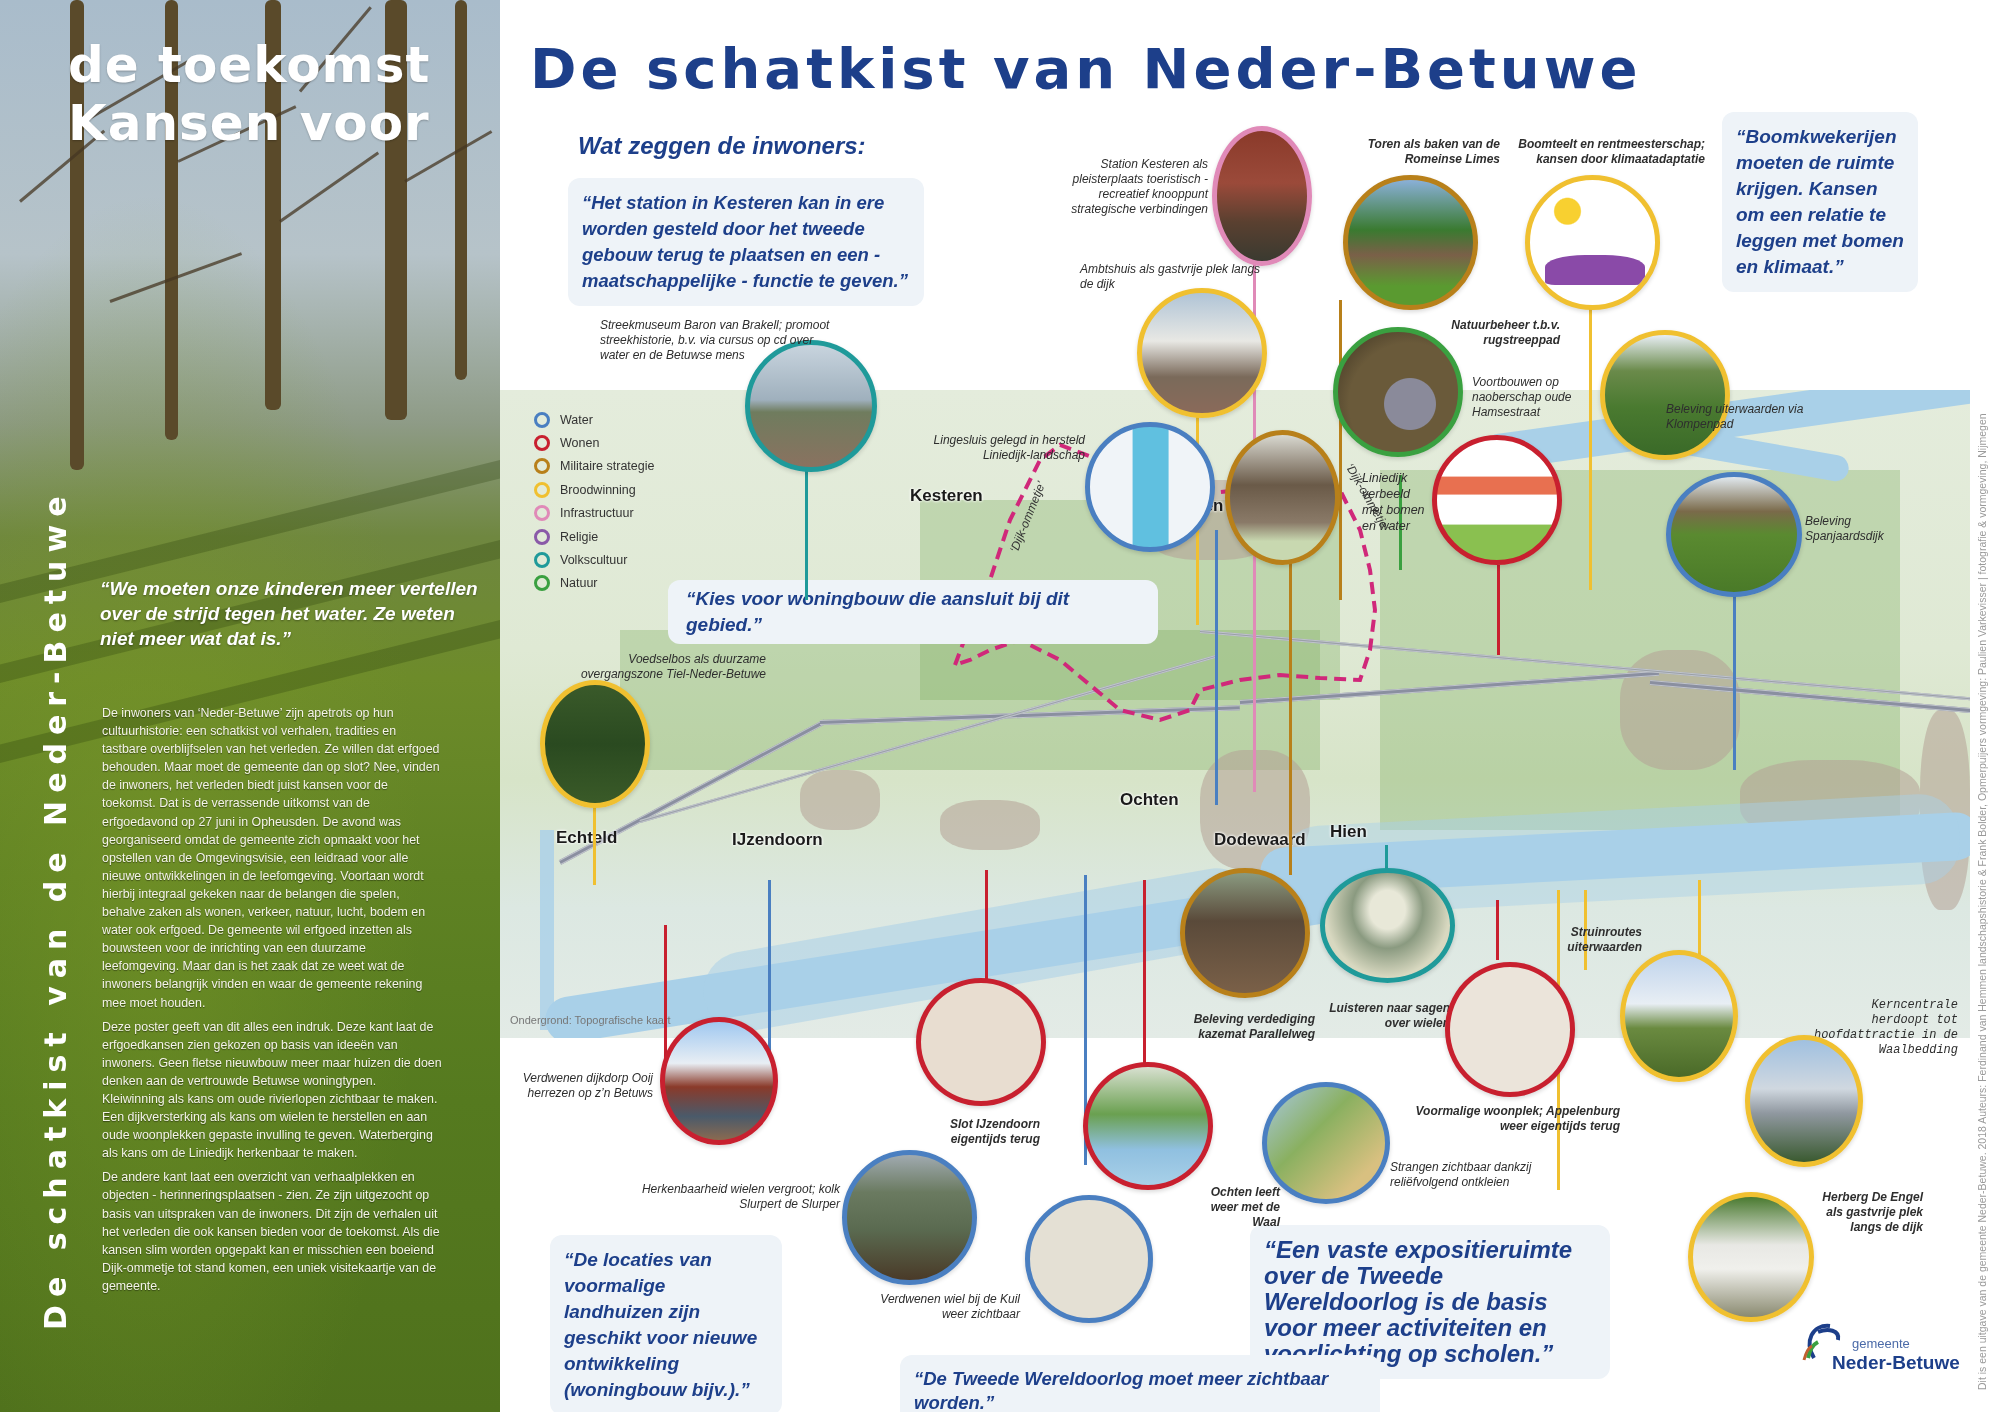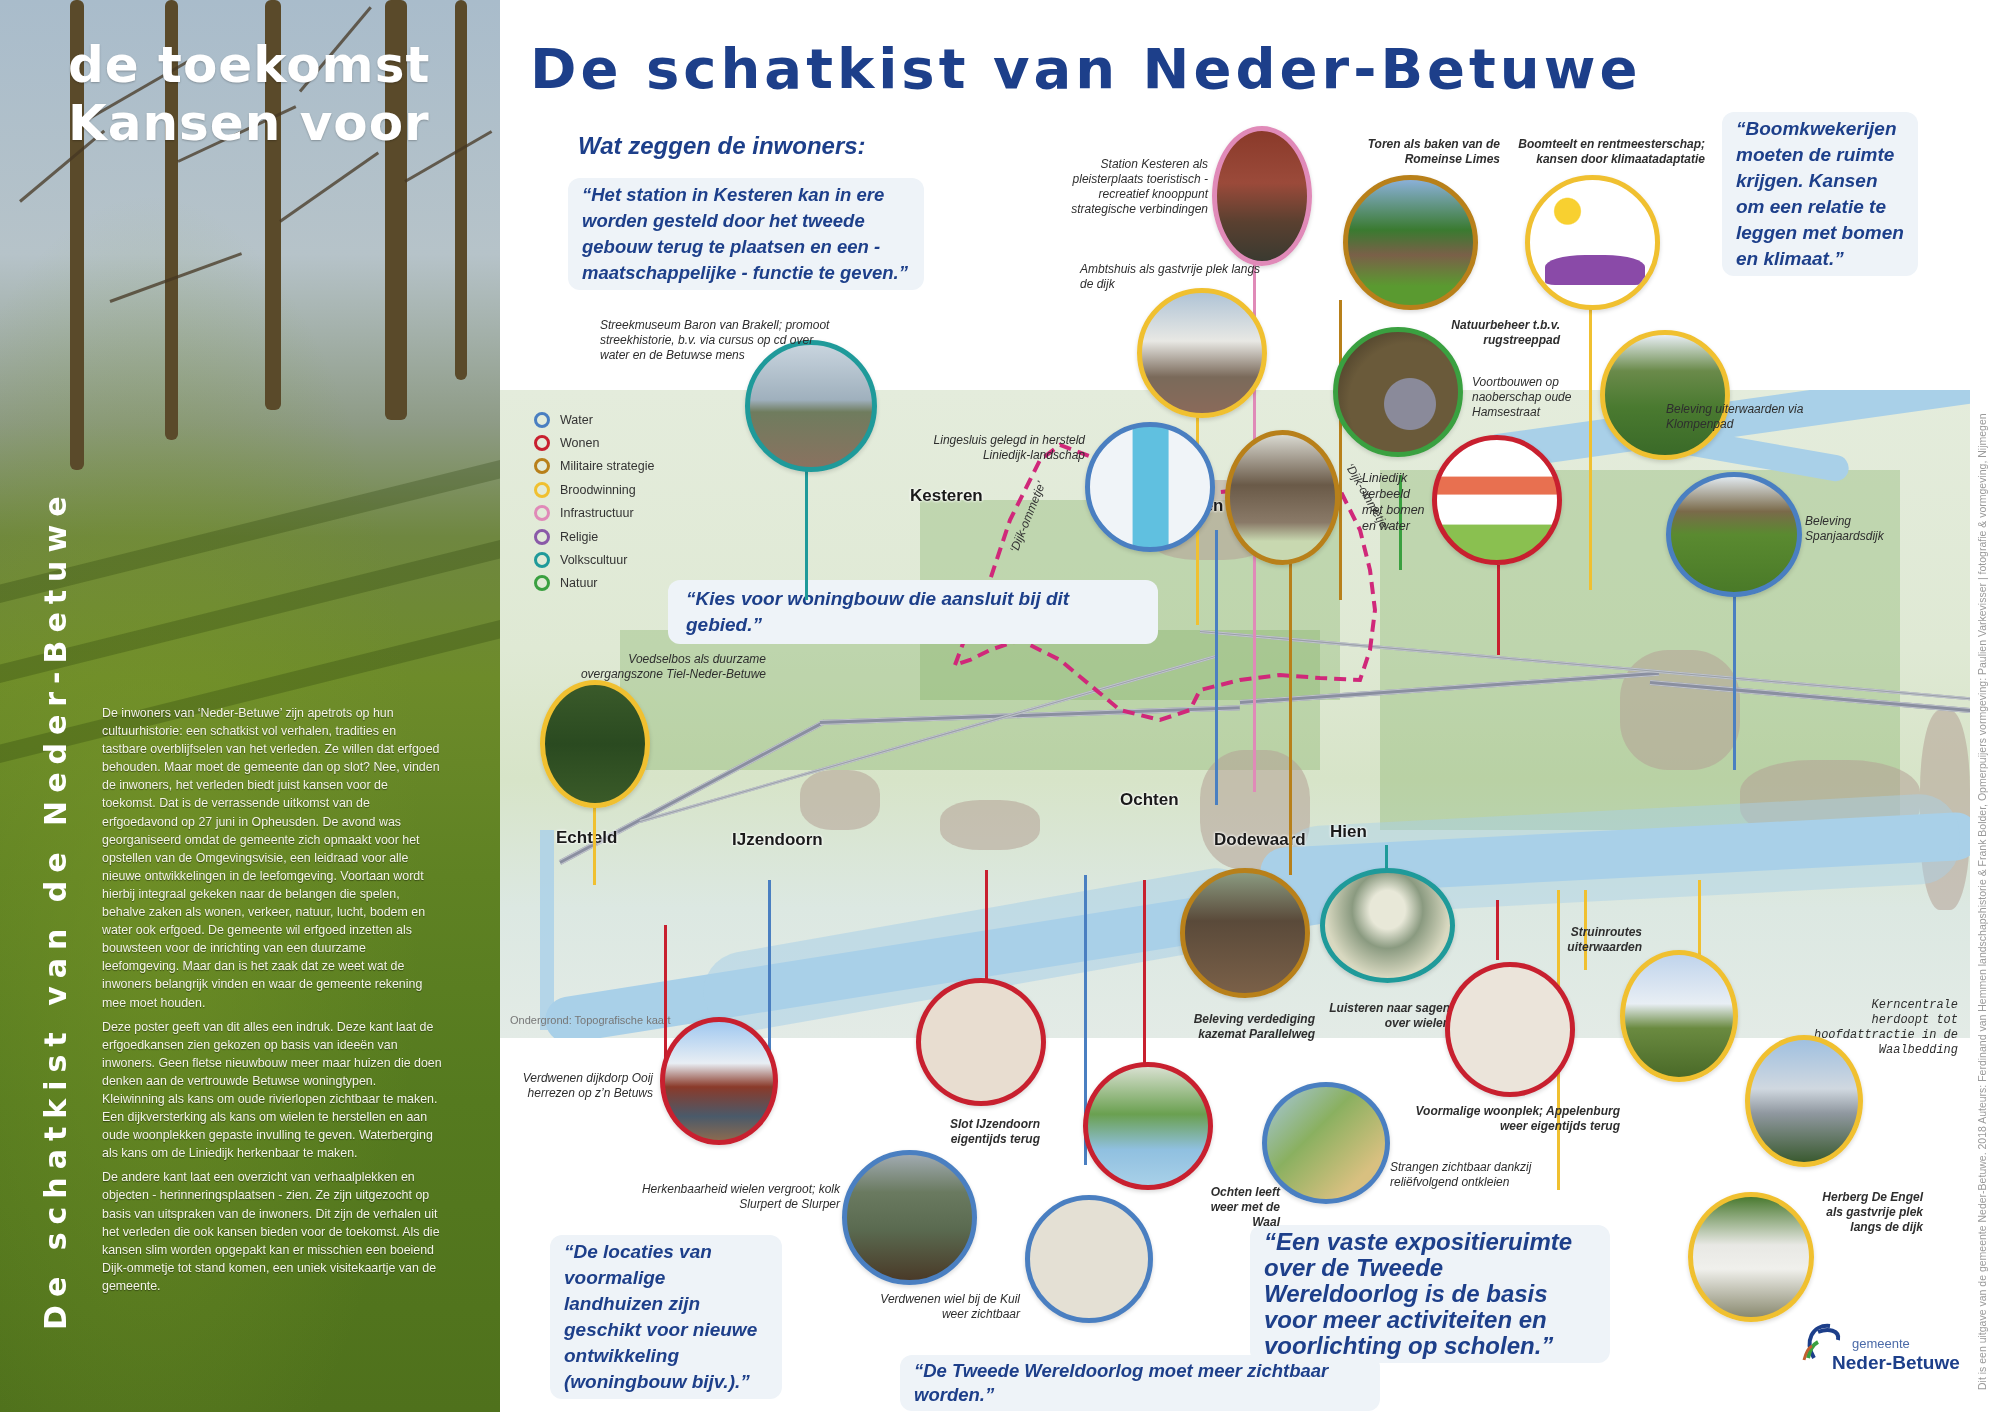--- a/index.html
+++ b/index.html
@@ -38,21 +38,21 @@
   
   #main-title {
     position: absolute; left: 530px; top: 36px; color: #1d3f8a; font-family: "DejaVu Sans", sans-serif;
     font-weight: bold; font-size: 56px; letter-spacing: 4px; white-space: nowrap;
   }
   .subhead {
     position: absolute; left: 578px; top: 132px; color: #1d3f8a; font-weight: bold; font-style: italic; font-size: 24px;
   }
   .qbox {
     position: absolute; background: #eef3f8; border-radius: 12px; color: #1d3f8a; font-weight: bold; font-style: italic;
-    padding: 4px 14px;
+    padding: 12px 14px;
   }
 
   
   #map {
     position: absolute; left: 500px; top: 390px; width: 1470px; height: 648px; overflow: hidden;
     background: linear-gradient(180deg, #e4ecdc 0%, #dfe9d4 40%, #d7e4c8 60%, #dce8e2 80%, #e3ebe6 100%);
   }
   .field { position: absolute; background: rgba(120,170,90,0.32); }
   .town { position: absolute; background: rgba(180,160,150,0.55); border-radius: 40%; }
   .river { position: absolute; background: #a9d0e8; }
@@ -103,20 +103,21 @@
   <div class="branch" style="left:110px; top:300px; width:140px; transform:rotate(-20deg);"></div>
   <div class="grass-stripe" style="top:520px;"></div>
   <div class="grass-stripe" style="top:600px;"></div>
   <div class="grass-stripe" style="top:680px;"></div>
 
   <div class="title-big">
     <div>de toekomst</div>
     <div>Kansen voor</div>
   </div>
   <div class="vertical-title">De schatkist van de Neder-Betuwe</div>
+  <div class="quote">“We moeten onze kinderen meer vertellen over de strijd tegen het water. Ze weten niet meer wat dat is.”</div>
   <div class="body-text">
     <p>De inwoners van ‘Neder-Betuwe’ zijn apetrots op hun cultuurhistorie: een schatkist vol verhalen, tradities en tastbare overblijfselen van het verleden. Ze willen dat erfgoed behouden. Maar moet de gemeente dan op slot? Nee, vinden de inwoners, het verleden biedt juist kansen voor de toekomst. Dat is de verrassende uitkomst van de erfgoedavond op 27 juni in Opheusden. De avond was georganiseerd omdat de gemeente zich opmaakt voor het opstellen van de Omgevingsvisie, een leidraad voor alle nieuwe ontwikkelingen in de leefomgeving. Voortaan wordt hierbij integraal gekeken naar de belangen die spelen, behalve zaken als wonen, verkeer, natuur, lucht, bodem en water ook erfgoed. De gemeente wil erfgoed inzetten als bouwsteen voor de inrichting van een duurzame leefomgeving. Maar dan is het zaak dat ze weet wat de inwoners belangrijk vinden en waar de gemeente rekening mee moet houden.</p>
     <p>Deze poster geeft van dit alles een indruk. Deze kant laat de erfgoedkansen zien gekozen op basis van ideeën van inwoners. Geen fletse nieuwbouw meer maar huizen die doen denken aan de vertrouwde Betuwse woningtypen. Kleiwinning als kans om oude rivierlopen zichtbaar te maken. Een dijkversterking als kans om wielen te herstellen en aan oude woonplekken gepaste invulling te geven. Waterberging als kans om de Liniedijk herkenbaar te maken.</p>
     <p>De andere kant laat een overzicht van verhaalplekken en objecten - herinneringsplaatsen - zien. Ze zijn uitgezocht op basis van uitspraken van de inwoners. Dit zijn de verhalen uit het verleden die ook kansen bieden voor de toekomst. Als die kansen slim worden opgepakt kan er misschien een boeiend Dijk-ommetje tot stand komen, een uniek visitekaartje van de gemeente.</p>
   </div>
 </div>
 
 <div id="main-title">De schatkist van Neder-Betuwe</div>
 <div class="subhead">Wat zeggen de inwoners:</div>
 

